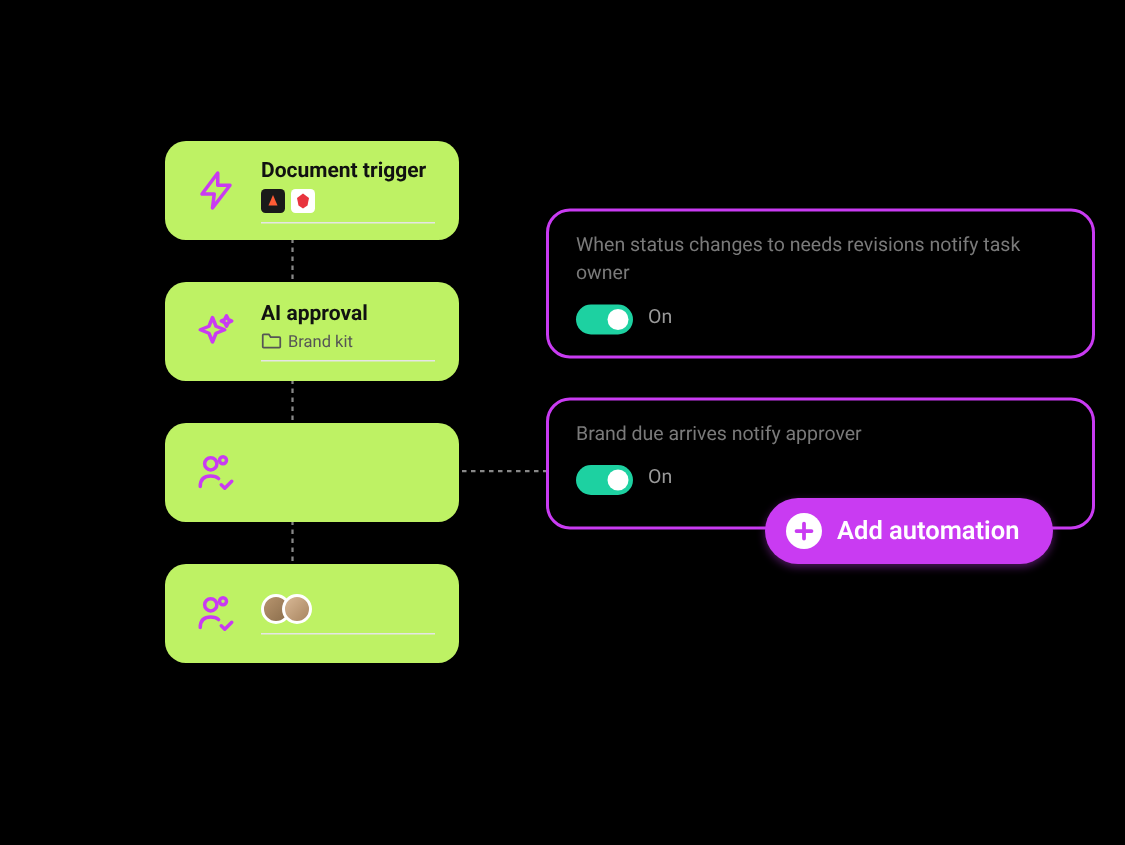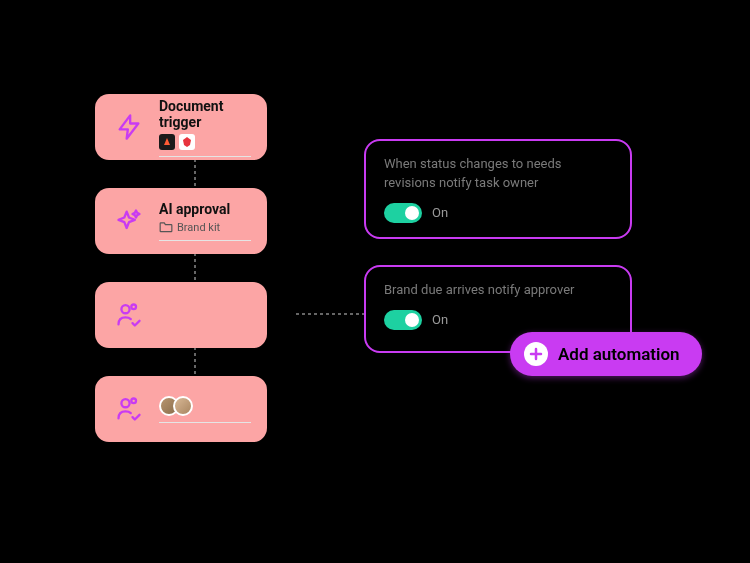--- a/index.html
+++ b/index.html
@@ -10,28 +10,29 @@
     font-family: -apple-system, BlinkMacSystemFont, "Segoe UI", Roboto, sans-serif;
     position: relative;
     overflow: hidden;
   }
   .canvas {
     position: absolute;
     inset: 0;
   }
   .card {
     position: absolute;
-    background: #fca5a5;
+    background: #bef264;
     border-radius: 14px;
     display: flex;
     align-items: center;
     padding: 12px 16px;
-    width: 172px;
+    width: 196px;
     height: 66px;
     box-shadow: 0 1px 2px rgba(0,0,0,0.05);
+    margin-left: 15px;
   }
   .card .icon-wrap {
     width: 36px;
     height: 36px;
     display: flex;
     align-items: center;
     justify-content: center;
     margin-right: 12px;
     flex-shrink: 0;
   }
@@ -83,32 +84,32 @@
   .a2 { background: linear-gradient(135deg,#e8b5a0,#c4806a); }
   .a3 { background: linear-gradient(135deg,#c9a66b,#9b7e4e); }
   .a4 { background: linear-gradient(135deg,#b8956f,#8a6d4b); }
   .a5 { background: linear-gradient(135deg,#d8b896,#a88560); }
 
   .panel {
     position: absolute;
     border: 2.5px solid #c93bf2;
     border-radius: 16px;
     padding: 14px 18px;
-    width: 268px;
+    width: 366px;
     color: #888;
     font-size: 13px;
     line-height: 1.45;
   }
   .panel .desc {
     color: #7a7a7a;
     margin-bottom: 10px;
   }
   .toggle-row {
     display: flex;
-    align-items: flex-end;
+    align-items: center;
     gap: 10px;
   }
   .toggle {
     width: 38px;
     height: 20px;
     background: #1dd1a1;
     border-radius: 999px;
     position: relative;
     cursor: pointer;
   }
@@ -123,21 +124,21 @@
     right: 3px;
   }
   .toggle-label {
     color: #999;
     font-size: 13px;
   }
 
   .add-btn {
     position: absolute;
     background: #c93bf2;
-    color: #000000;
+    color: #ffffff;
     border-radius: 999px;
     padding: 10px 22px 10px 14px;
     display: flex;
     align-items: center;
     gap: 10px;
     font-size: 17px;
     font-weight: 600;
     cursor: pointer;
     box-shadow: 0 2px 6px rgba(201,59,242,0.4);
   }

